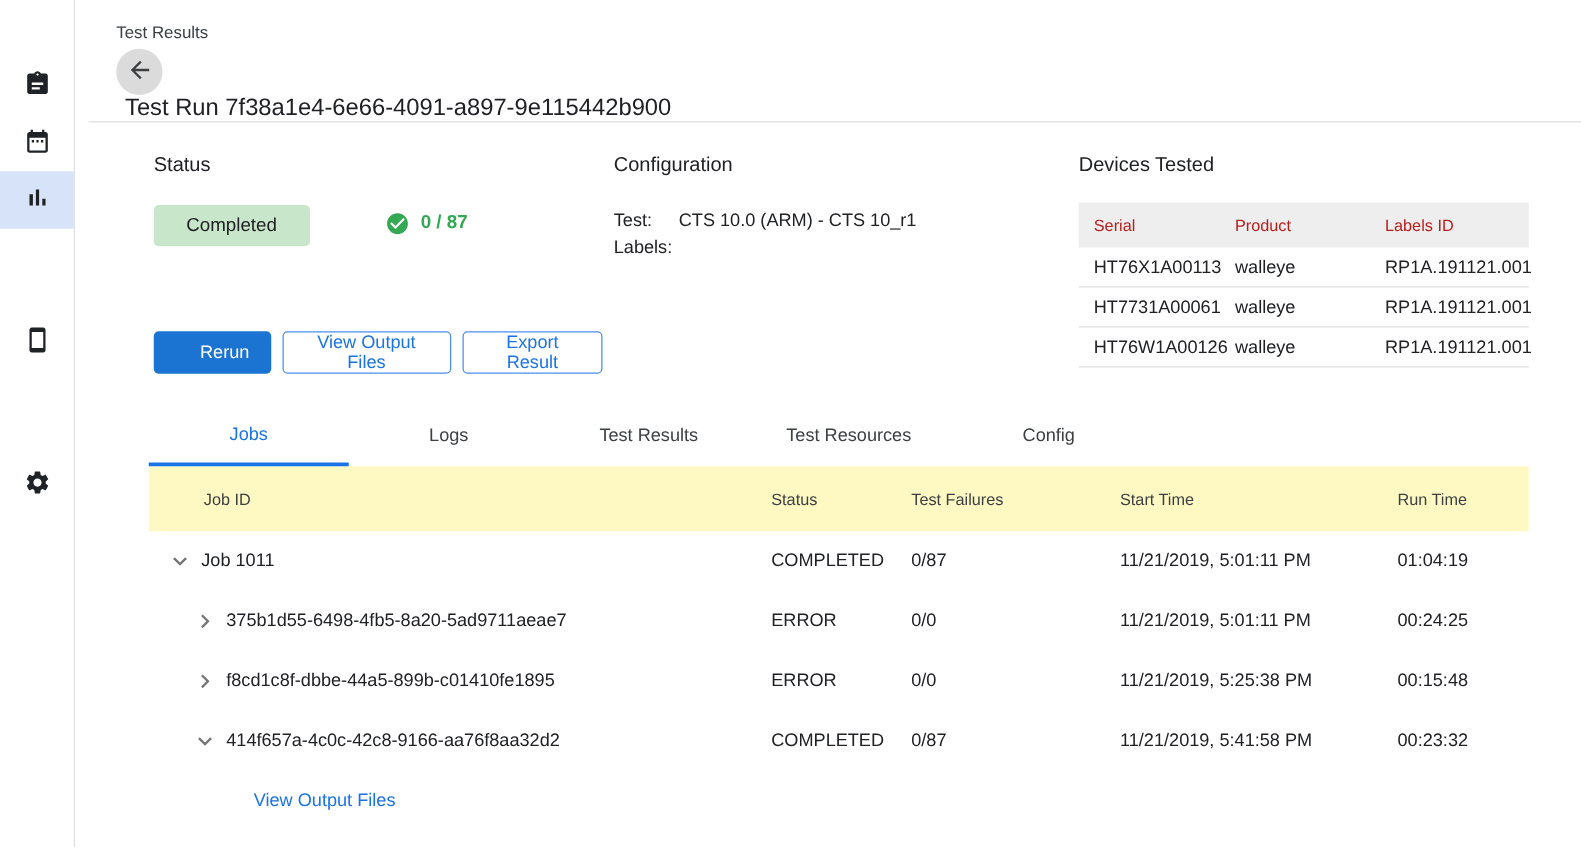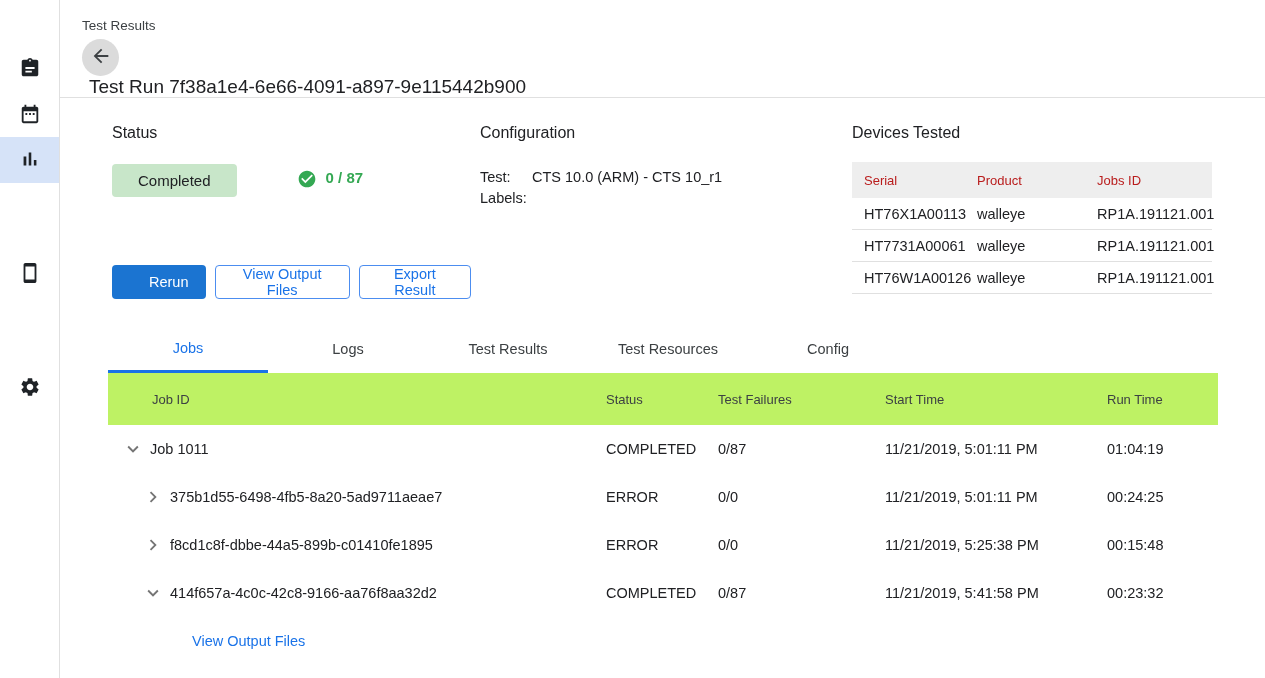--- a/index.html
+++ b/index.html
@@ -3,21 +3,21 @@
 <meta charset="utf-8">
 <style>
   * { margin: 0; padding: 0; box-sizing: border-box; }
   html, body { width: 1265px; height: 678px; overflow: hidden; }
   body {
     font-family: "Liberation Sans", sans-serif;
     background: #ffffff;
     color: #202124;
     font-size: 14.5px;
   }
-  .app { display: flex; height: 100%; }
+  .app { display: flex; height: 100%; gap: 11px; }
 
   
   .sidebar {
     width: 60px; flex-shrink: 0; position: relative;
     border-right: 1px solid #e0e0e0; background: #fff;
   }
   .nav-item {
     position: absolute; left: 0; width: 59px; height: 46px;
     display: flex; align-items: center; justify-content: center; cursor: pointer;
   }
@@ -87,21 +87,21 @@
   .tab {
     width: 160px; height: 48px; display: flex; align-items: center; justify-content: center;
     font-size: 14.5px; color: #3c4043; cursor: pointer;
   }
   .tab.active { color: #1a73e8; font-weight: 400; border-bottom: 3px solid #1a73e8; }
 
   
   .jobs-table { width: 100%; }
   .jobs-head {
     display: grid; grid-template-columns: 498px 112px 167px 222px 1fr;
-    background: #bef264; height: 52px; align-items: center;
+    background: #fef9c3; height: 52px; align-items: center;
     font-size: 13px; color: #3c4043;
   }
   .jobs-head .c-jobid { padding-left: 44px; }
   .jobs-row {
     display: grid; grid-template-columns: 498px 112px 167px 222px 1fr;
     height: 48px; align-items: center; font-size: 14.5px; color: #202124;
   }
   .jobid-cell { display: flex; align-items: center; }
   .jobid-cell.lvl0 { padding-left: 13px; }
   .jobid-cell.lvl1 { padding-left: 33px; }
@@ -205,21 +205,21 @@
             </div>
           </div>
         </section>
 
         <section class="col-devices">
           <h2 class="section-heading">Devices Tested</h2>
           <div class="dev-table">
             <div class="dev-head">
               <span>Serial</span>
               <span>Product</span>
-              <span>Jobs ID</span>
+              <span>Labels ID</span>
             </div>
             <div class="dev-row">
               <span>HT76X1A00113</span>
               <span>walleye</span>
               <span>RP1A.191121.001</span>
             </div>
             <div class="dev-row">
               <span>HT7731A00061</span>
               <span>walleye</span>
               <span>RP1A.191121.001</span>

